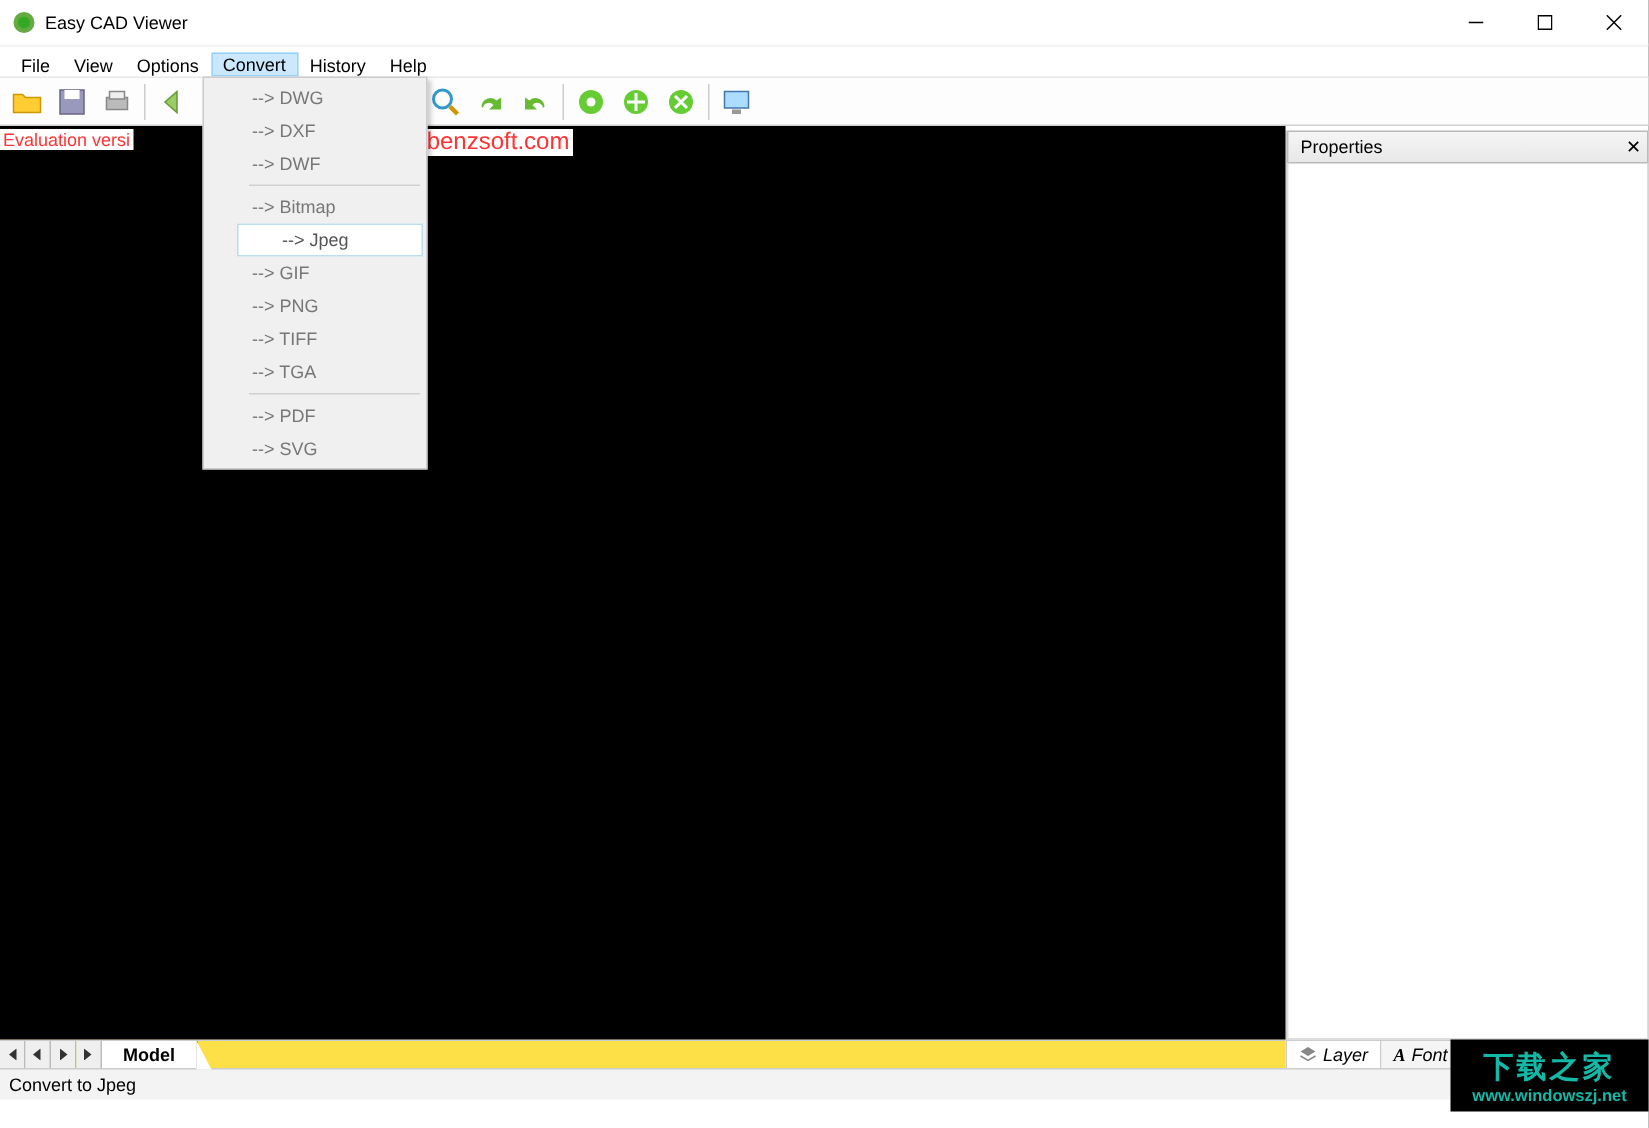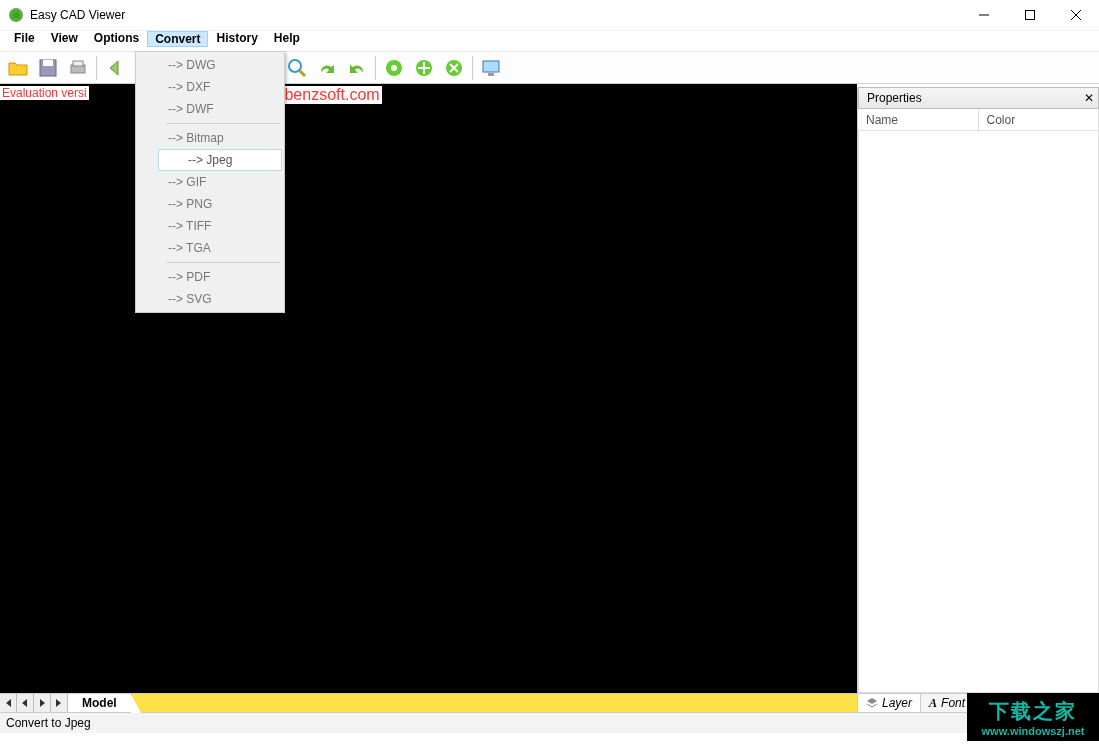--- a/index.html
+++ b/index.html
@@ -5,21 +5,21 @@
 * { box-sizing: border-box; margin: 0; padding: 0; font-family: "Segoe UI", Tahoma, sans-serif; font-size: 12px; }
 html, body { width: 1099px; height: 752px; overflow: hidden; background: #fff; }
 
 .titlebar { height: 30px; display: flex; align-items: center; padding-left: 8px; border-bottom: 1px solid #fff; }
 .titlebar .app-icon { width: 16px; height: 16px; margin-right: 6px; }
 .titlebar .title { flex: 0 0 auto; font-size: 12px; }
 .titlebar .spacer { flex: 1; }
 .winbtn { width: 46px; height: 30px; display: flex; align-items: center; justify-content: center; }
 .winbtn svg { width: 10px; height: 10px; }
 
-.menubar { height: 21px; display: flex; align-items: flex-start; padding-left: 6px; border-top: 1px solid #f0f0f0; font-weight: bold; }
+.menubar { height: 21px; display: flex; align-items: flex-end; padding-left: 6px; border-top: 1px solid #f0f0f0; }
 .menuitem { padding: 0 8px; display: flex; align-items: center; cursor: default; }
 .menuitem.active { background: #cce8ff; border: 1px solid #99d1ff; padding: 0 7px; }
 
 .toolbar { height: 33px; background: #fdfdfd; border-top: 1px solid #e8e8e8; border-bottom: 1px solid #d0d0d0; display: flex; align-items: center; padding-left: 4px; gap: 2px; }
 .toolbtn { width: 28px; height: 28px; display: flex; align-items: center; justify-content: center; border-radius: 2px; }
 .toolsep { width: 1px; height: 24px; background: #ccc; margin: 0 2px; }
 
 .workspace { position: relative; height: 628px; display: flex; }
 .canvas-area { flex: 1; position: relative; display: flex; flex-direction: column; }
 .canvas { flex: 1; background: #000; position: relative; overflow: hidden; }
@@ -206,24 +206,20 @@
         </div>
       <div class="tab-model">Model</div>
     </div>
   </div>
 
   <div class="props-panel">
     <div class="props-header">
       <span>Properties</span>
       <span class="close">✕</span>
     </div>
-    <div class="props-cols">
-      <div>Name</div>
-      <div>Color</div>
-    </div>
     <div class="props-body"></div>
     <div class="panel-tabs">
       <div class="ptab active">
         <svg width="12" height="12" viewBox="0 0 12 12">
             <path d="M6 1l5 3-5 3-5-3z" fill="#888"></path>
             <path d="M1 7l5 3 5-3" fill="none" stroke="#888"></path>
           </svg>
         <span>Layer</span>
       </div>
       <div class="ptab">

